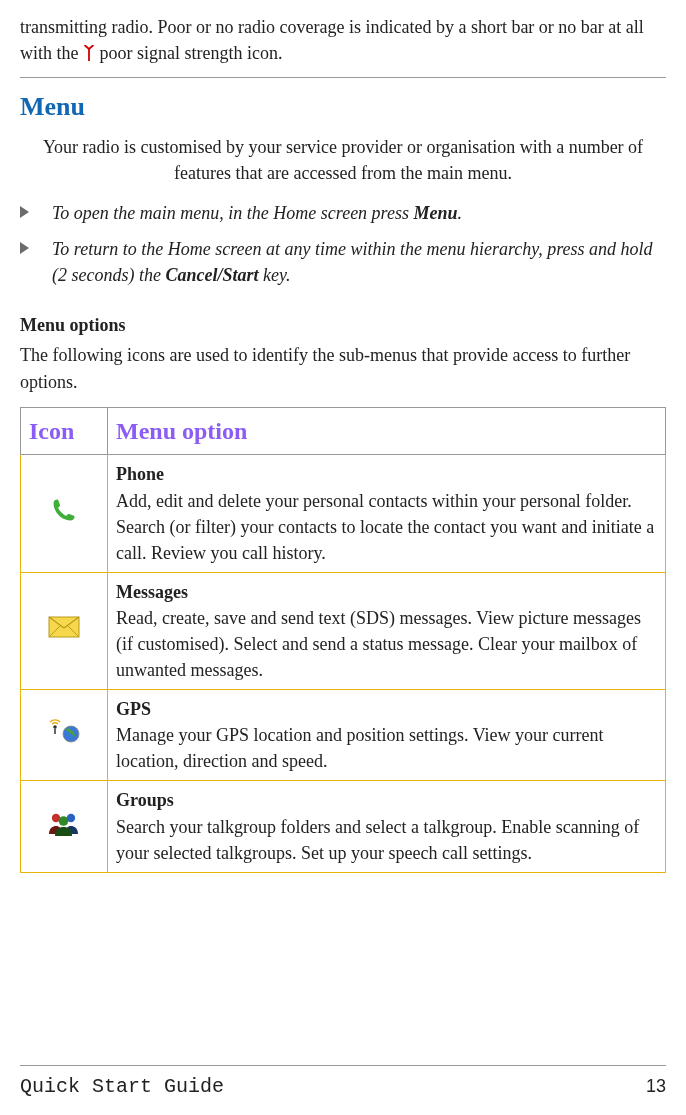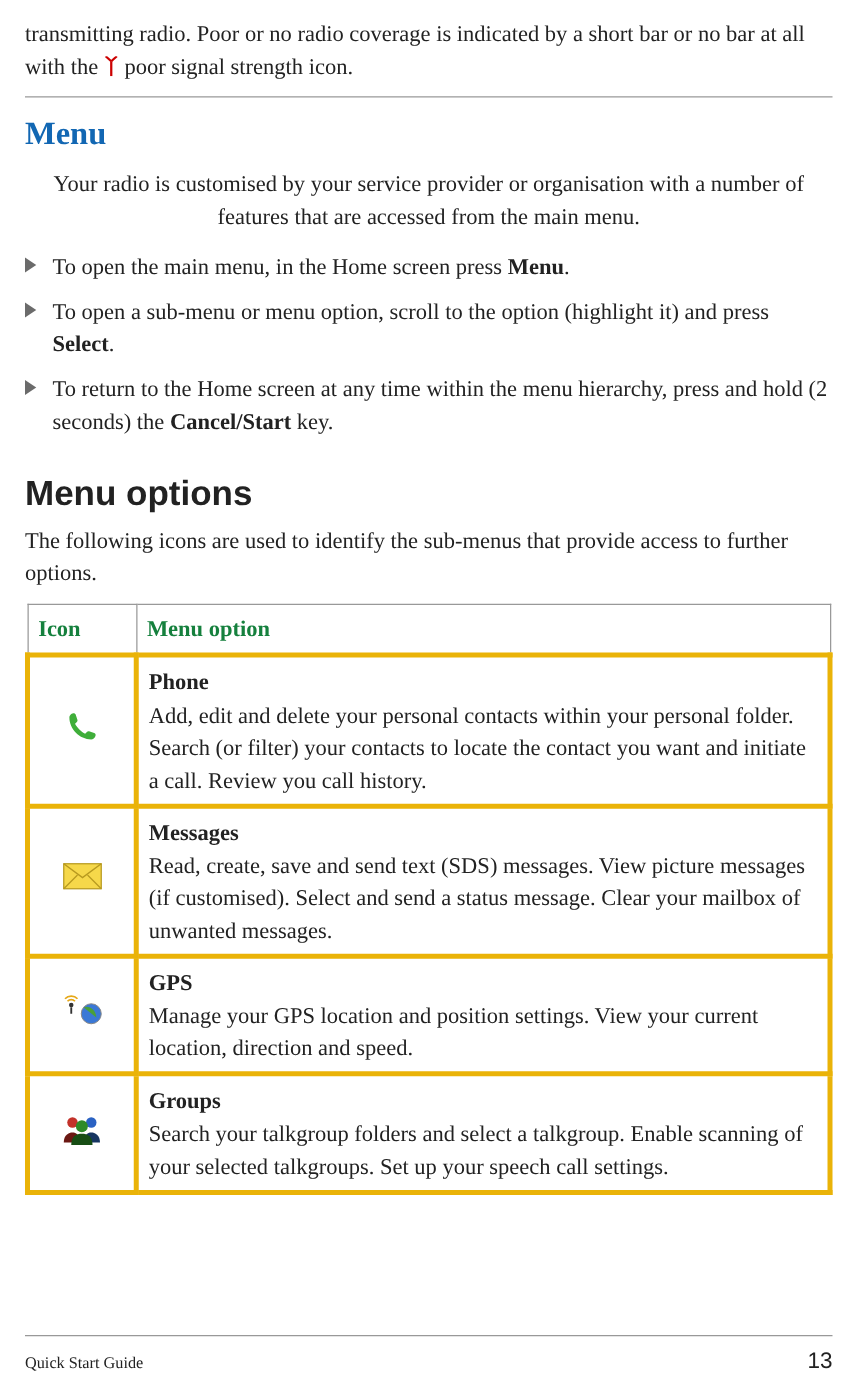--- a/index.html
+++ b/index.html
@@ -37,82 +37,83 @@
       margin: 0 0 14px 0;
       text-align: center;
     }
     ul.triangle-list {
       list-style: none;
       padding: 0;
       margin: 0 0 24px 0;
     }
     ul.triangle-list li {
       position: relative;
-      padding-left: 22px;
+      padding-left: 32px;
       margin-bottom: 10px;
+      font-style: italic;
     }
     ul.triangle-list li::before {
       content: "";
       position: absolute;
       left: 0;
       top: 6px;
       width: 0;
       height: 0;
       border-top: 6px solid transparent;
       border-bottom: 6px solid transparent;
       border-left: 9px solid #6b6b6b;
     }
     h2.sub-heading {
-      font-family: Liberation Sans, sans-serif;
-      font-weight: bold;
-      font-size: 28px;
+      font-family: Liberation Serif, serif;
+      font-weight: bold;
+      font-size: 18px;
       margin: 12px 0 4px 0;
     }
     .subhead-desc {
       margin: 0 0 12px 0;
     }
     table.menu-table {
       border-collapse: collapse;
       width: 100%;
     }
     table.menu-table th {
       text-align: left;
       font-family: Georgia, serif;
       font-weight: bold;
-      color: #15803d;
+      color: #8b5cf6;
       border: 1px solid #999;
       padding: 6px 8px;
-      font-size: 18px;
+      font-size: 24px;
     }
     table.menu-table th.icon-col {
       width: 70px;
     }
     table.menu-table td {
-      border: 4px solid #eab308;
+      border: 1px solid #eab308;
       padding: 6px 8px;
       vertical-align: middle;
     }
     table.menu-table td.icon-cell {
       text-align: center;
       vertical-align: middle;
     }
     .footer {
       position: absolute;
       bottom: 14px;
       left: 20px;
       right: 20px;
       border-top: 1px solid #999;
       padding-top: 6px;
       display: flex;
       justify-content: space-between;
       align-items: baseline;
     }
     .footer-title {
-      font-family: Liberation Serif, serif;
-      font-size: 13px;
+      font-family: Liberation Mono, monospace;
+      font-size: 20px;
     }
     .footer-page {
       font-family: Arial, Helvetica, sans-serif;
       font-size: 18px;
     }
     strong.bold {
       font-weight: bold;
       font-family: Georgia, serif;
     }
     strong.name {
@@ -138,23 +139,20 @@
 
 <h1 class="menu-heading">Menu</h1>
 
 <p class="menu-desc">Your radio is customised by your service provider or organisation with a number of features that are accessed from the main menu.</p>
 
 <ul class="triangle-list">
   <li>
     <span>To open the main menu, in the Home screen press </span><strong class="bold">Menu</strong><span>.</span>
   </li>
   <li>
-    <span>To open a sub-menu or menu option, scroll to the option (highlight it) and press </span><strong class="bold">Select</strong><span>.</span>
-  </li>
-  <li>
     <span>To return to the Home screen at any time within the menu hierarchy, press and hold (2 seconds) the </span><strong class="bold">Cancel/Start</strong><span> key.</span>
   </li>
 </ul>
 
 <h2 class="sub-heading">Menu options</h2>
 <p class="subhead-desc">The following icons are used to identify the sub-menus that provide access to further options.</p>
 
 <table class="menu-table">
   <thead>
     <tr>

